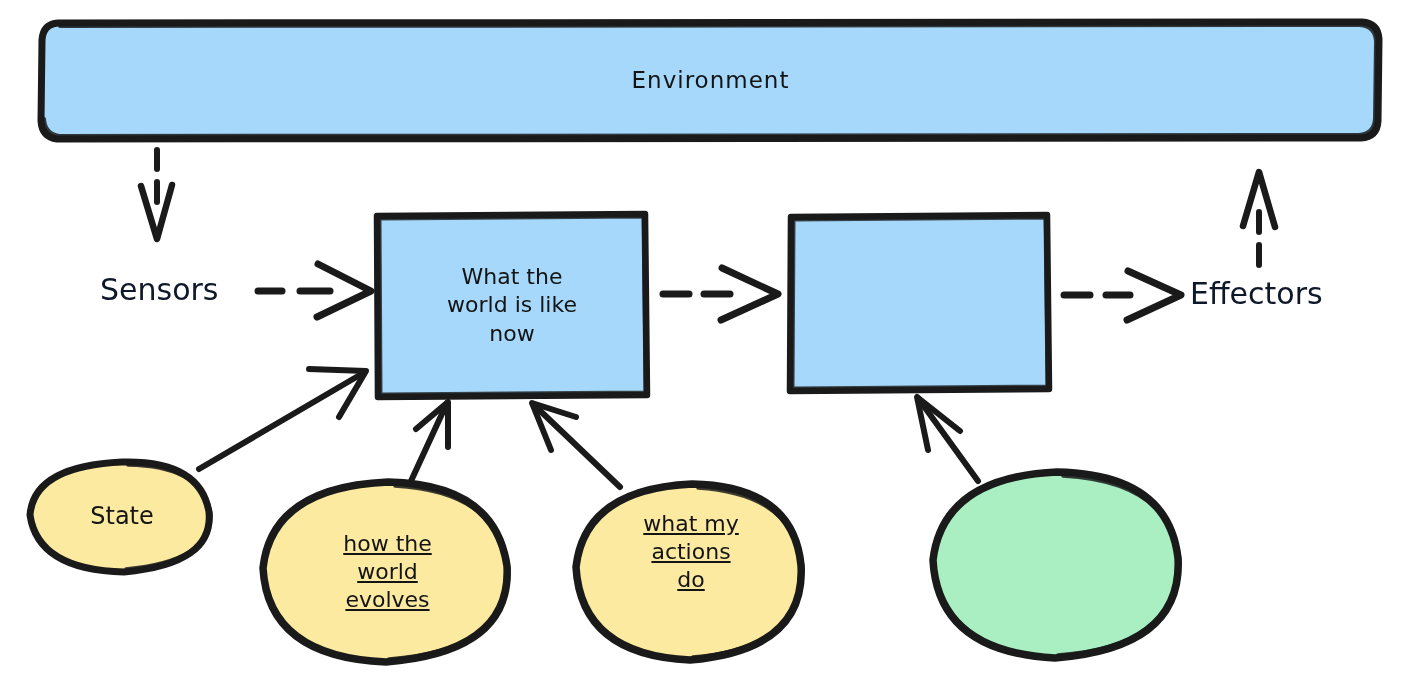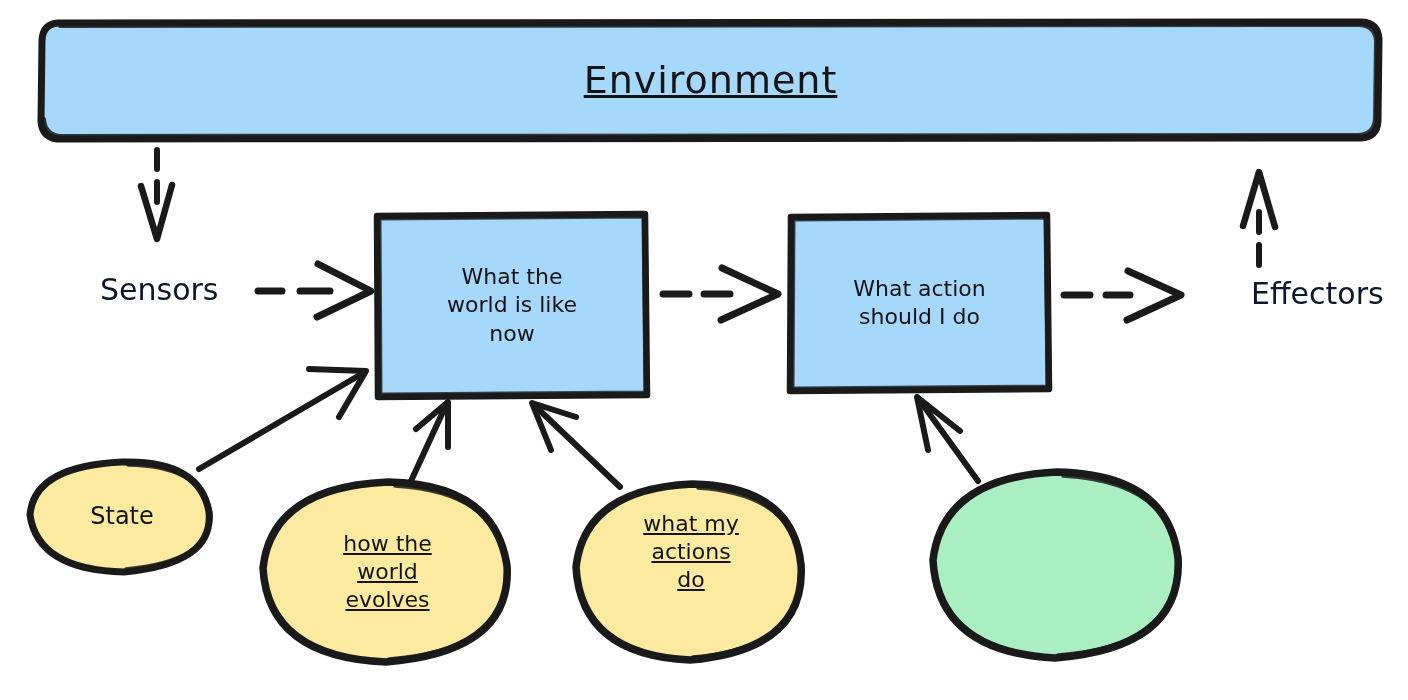--- a/index.html
+++ b/index.html
@@ -16,21 +16,21 @@
     display:flex;
     align-items:center;
     justify-content:center;
     text-align:center;
     color:#141414;
     font-family:"DejaVu Sans", sans-serif;
     pointer-events:none;
     white-space:pre-line;
     line-height:1.28;
   }
-  .env-label{font-size:38px;letter-spacing:1px;text-decoration:underline;}
+  .env-label{font-size:23px;letter-spacing:1px;}
   .box-label{font-size:22px;}
   .ell-label{font-size:24px;}
   .ell-label-sm{font-size:22px;text-decoration:underline;}
   .edge-label{
     position:absolute;
     color:#0f172a;
     font-size:30px;
     font-family:"DejaVu Sans", sans-serif;
     white-space:nowrap;
   }
@@ -127,31 +127,29 @@
       <path d="M 960 431 L 917 397 L 928 450" fill="none" stroke="#1a1a1a" stroke-width="6" stroke-linecap="round" stroke-linejoin="round"></path>
     </g>
   </svg>
 
   <div class="node-label env-label" style="left:42px;top:22px;width:1337px;height:117px;">Environment</div>
 
   <div class="node-label box-label" style="left:377px;top:214px;width:270px;height:183px;">What the
 world is like
 now</div>
 
-  <div class="node-label box-label" style="left:790px;top:215px;width:259px;height:176px;">What action
-should I do</div>
 
   <div class="node-label ell-label" style="left:30px;top:460px;width:184px;height:112px;">State</div>
 
   <div class="node-label ell-label-sm" style="left:263px;top:482px;width:249px;height:180px;">how the
 world
 evolves</div>
 
   <div class="node-label ell-label-sm" style="left:576px;top:464px;width:230px;height:176px;">what my
 actions
 do</div>
 
 
   <div class="edge-label" style="left:100px;top:272px;">Sensors</div>
 
-  <div class="edge-label" style="left:1251px;top:276px;text-align:right;">Effectors</div>
+  <div class="edge-label" style="left:1190px;top:276px;text-align:right;">Effectors</div>
 
 </div>
 
 </body></html>

